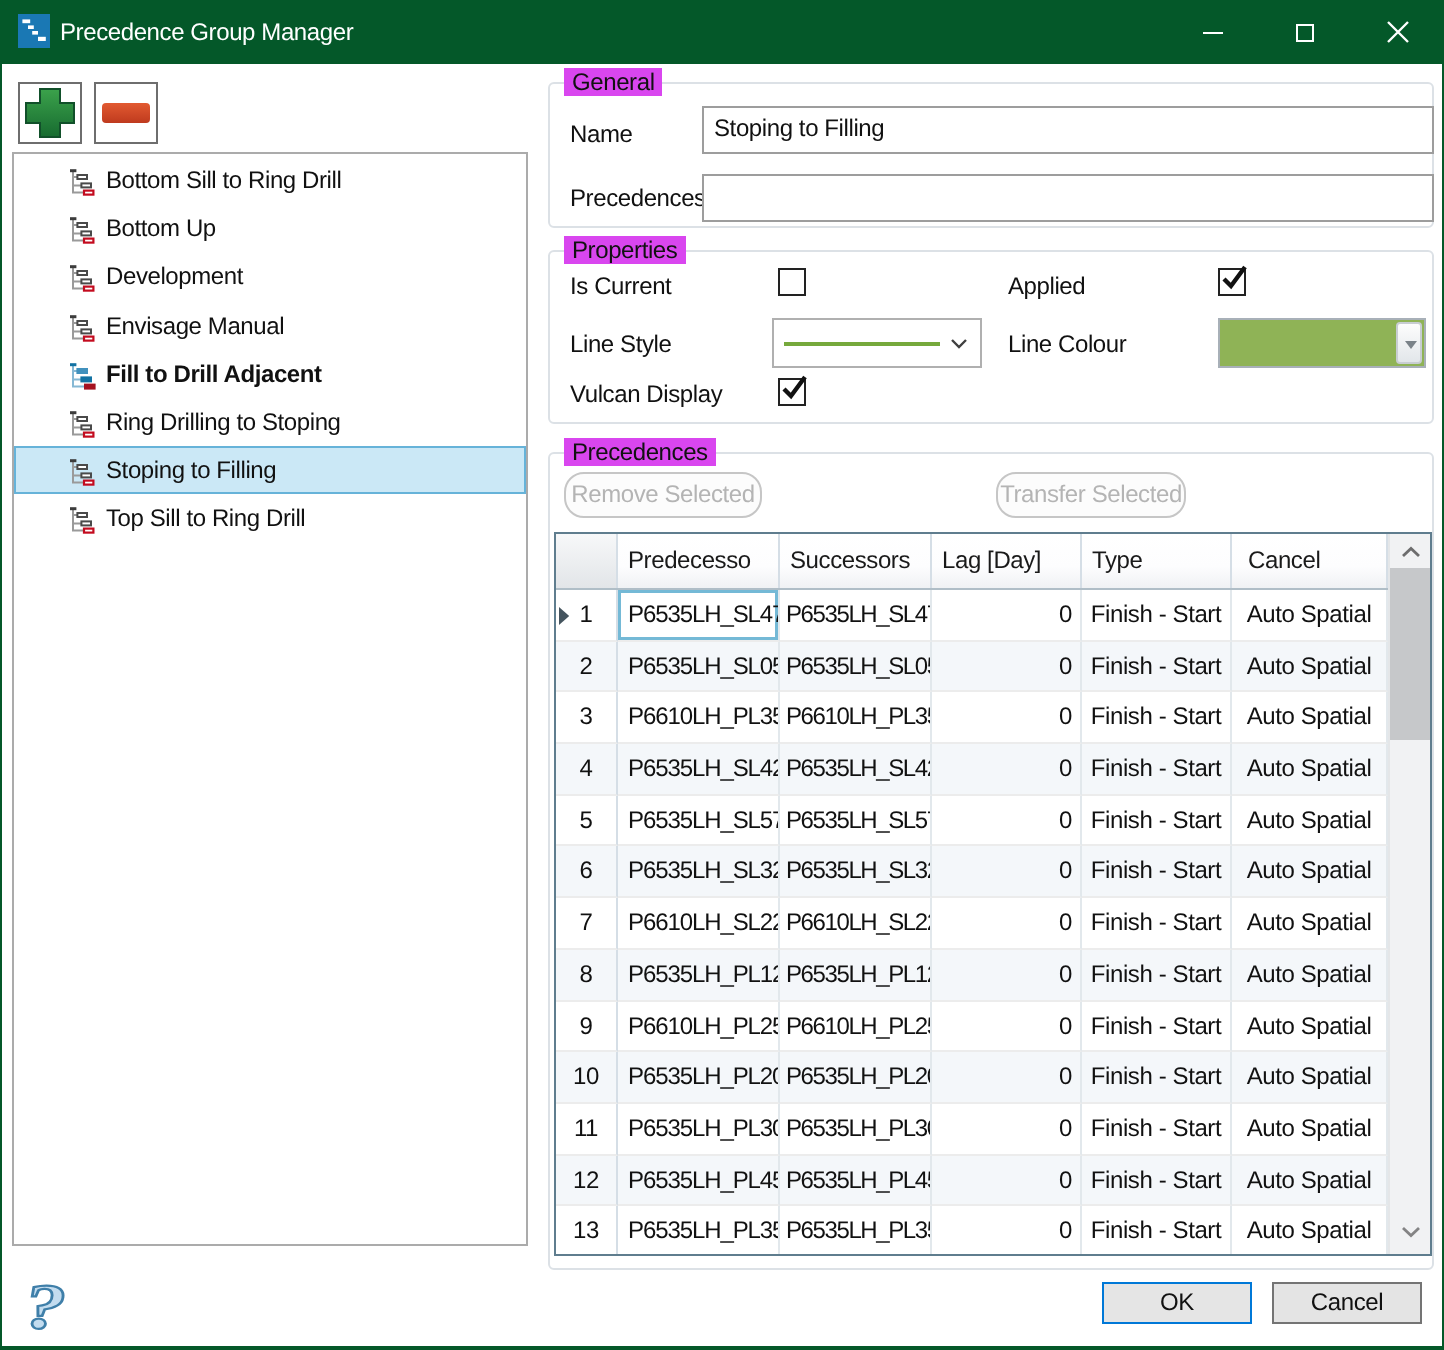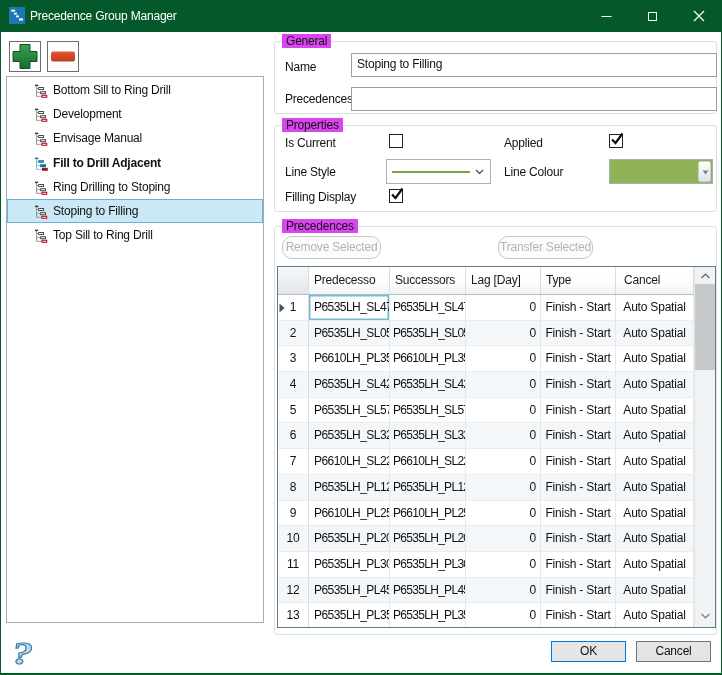--- a/index.html
+++ b/index.html
@@ -142,20 +142,30 @@
       <span>Bottom Sill to Ring Drill</span>
     </div>
 <div class="li">
       <svg width="15" height="16" viewBox="0 0 15 16" style="flex:0 0 15px">
 <path d="M2.5 4 V14.3 H8 M2.5 6.5 H4.7 M2.5 10.7 H6.7" stroke="#9a9a9a" stroke-width="1" fill="none"></path>
 <rect x="1" y="2.6" width="3.2" height="1.5" fill="#3c3c3c"></rect>
 <rect x="4.7" y="5.5" width="4.8" height="2" fill="#fff" stroke="#4a4a4a" stroke-width="1"></rect>
 <rect x="6.7" y="9.7" width="4.8" height="2" fill="#fff" stroke="#4a4a4a" stroke-width="1"></rect>
 <rect x="8" y="13.3" width="4.7" height="2" fill="#fff" stroke="#c30b1e" stroke-width="1.1"></rect>
 </svg>
+      <span>Bottom Up</span>
+    </div>
+<div class="li">
+      <svg width="15" height="16" viewBox="0 0 15 16" style="flex:0 0 15px">
+<path d="M2.5 4 V14.3 H8 M2.5 6.5 H4.7 M2.5 10.7 H6.7" stroke="#9a9a9a" stroke-width="1" fill="none"></path>
+<rect x="1" y="2.6" width="3.2" height="1.5" fill="#3c3c3c"></rect>
+<rect x="4.7" y="5.5" width="4.8" height="2" fill="#fff" stroke="#4a4a4a" stroke-width="1"></rect>
+<rect x="6.7" y="9.7" width="4.8" height="2" fill="#fff" stroke="#4a4a4a" stroke-width="1"></rect>
+<rect x="8" y="13.3" width="4.7" height="2" fill="#fff" stroke="#c30b1e" stroke-width="1.1"></rect>
+</svg>
       <span>Development</span>
     </div>
 <div class="li">
       <svg width="15" height="16" viewBox="0 0 15 16" style="flex:0 0 15px">
 <path d="M2.5 4 V14.3 H8 M2.5 6.5 H4.7 M2.5 10.7 H6.7" stroke="#9a9a9a" stroke-width="1" fill="none"></path>
 <rect x="1" y="2.6" width="3.2" height="1.5" fill="#3c3c3c"></rect>
 <rect x="4.7" y="5.5" width="4.8" height="2" fill="#fff" stroke="#4a4a4a" stroke-width="1"></rect>
 <rect x="6.7" y="9.7" width="4.8" height="2" fill="#fff" stroke="#4a4a4a" stroke-width="1"></rect>
 <rect x="8" y="13.3" width="4.7" height="2" fill="#fff" stroke="#c30b1e" stroke-width="1.1"></rect>
 </svg>
@@ -230,21 +240,21 @@
     </svg>
 </div>
 <div class="abs lbl" style="left:504px; top:165px;">Line Colour</div>
 <div class="abs" id="cmbColour">
     <span class="dd">
   <svg style="position:absolute;left:3px;top:8px" width="7" height="5" viewBox="0 0 7 5">
         <path d="M0.5 0.5 L6.5 0.5 L3.5 4.5 Z" fill="#7a8288"></path>
       </svg>
 </span>
   </div>
-<div class="abs lbl" style="left:285px; top:190px;">Filling Display</div>
+<div class="abs lbl" style="left:285px; top:190px;">Vulcan Display</div>
 <div class="abs cb" style="left:389px; top:189px;">
     <svg width="16" height="16" viewBox="0 0 16 16">
       <path d="M3 9.5 L6.5 13 L13.5 3.5" stroke="#111" stroke-width="2.2" fill="none"></path>
     </svg>
   </div>
 
 <div class="abs group" id="gPrec">
     <span class="cap">Precedences</span>
   </div>
 <div class="pbtn dis" style="left:282px; width:99px;">Remove Selected</div>

